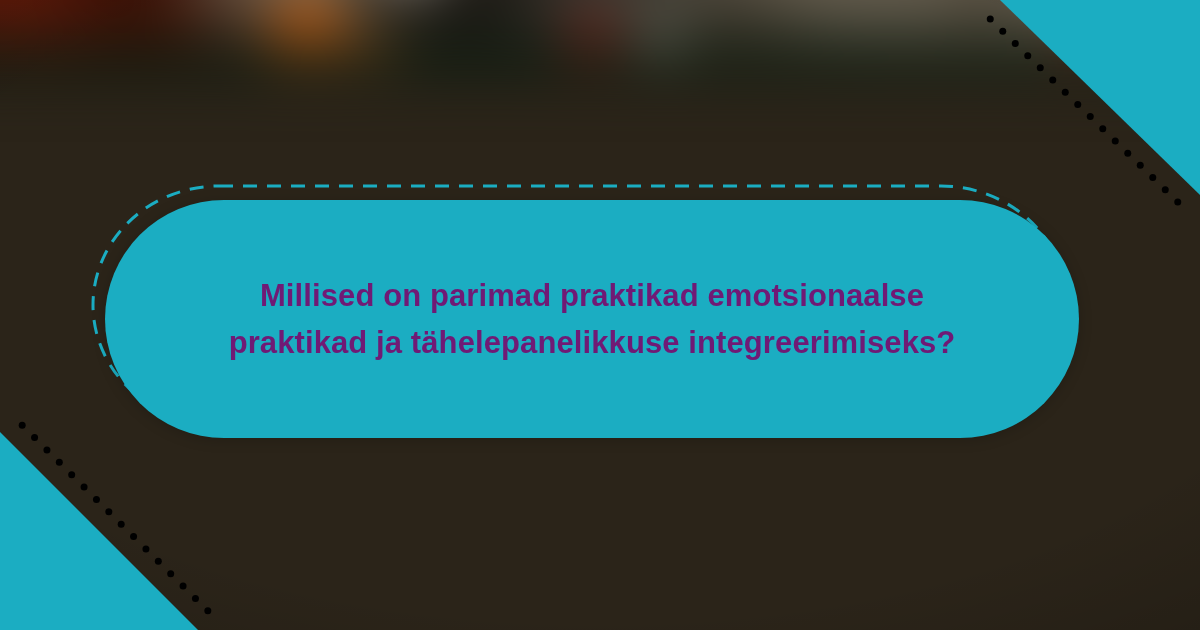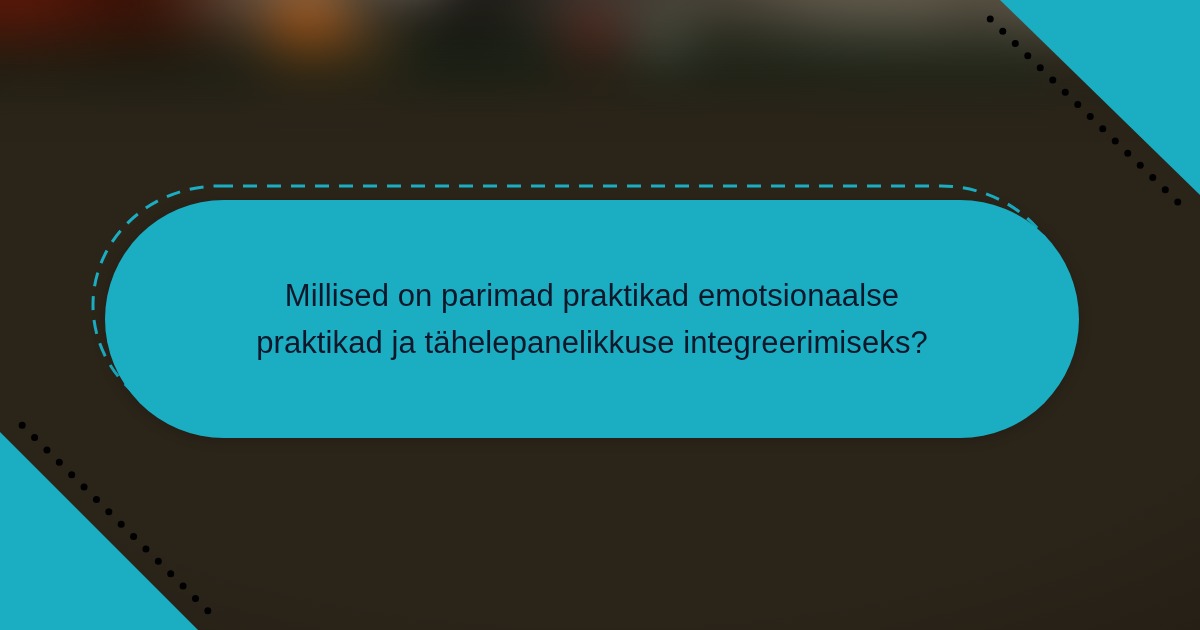--- a/index.html
+++ b/index.html
@@ -91,24 +91,24 @@
     top: 200px;
     width: 974px;
     height: 238px;
     border-radius: 120px;
     display: flex;
     align-items: center;
     justify-content: center;
     box-shadow: 0 2px 14px rgba(0,0,0,.18);
   }
   .card-text {
-    color: #0f172a;
+    color: #701a75;
     font-size: 31px;
     line-height: 1.52;
-    font-weight: 400;
+    font-weight: 700;
     text-align: center;
     letter-spacing: .1px;
     max-width: 740px;
     padding: 0 40px;
     text-rendering: optimizeLegibility;
   }
 </style>
 </head>
 <body>
 

